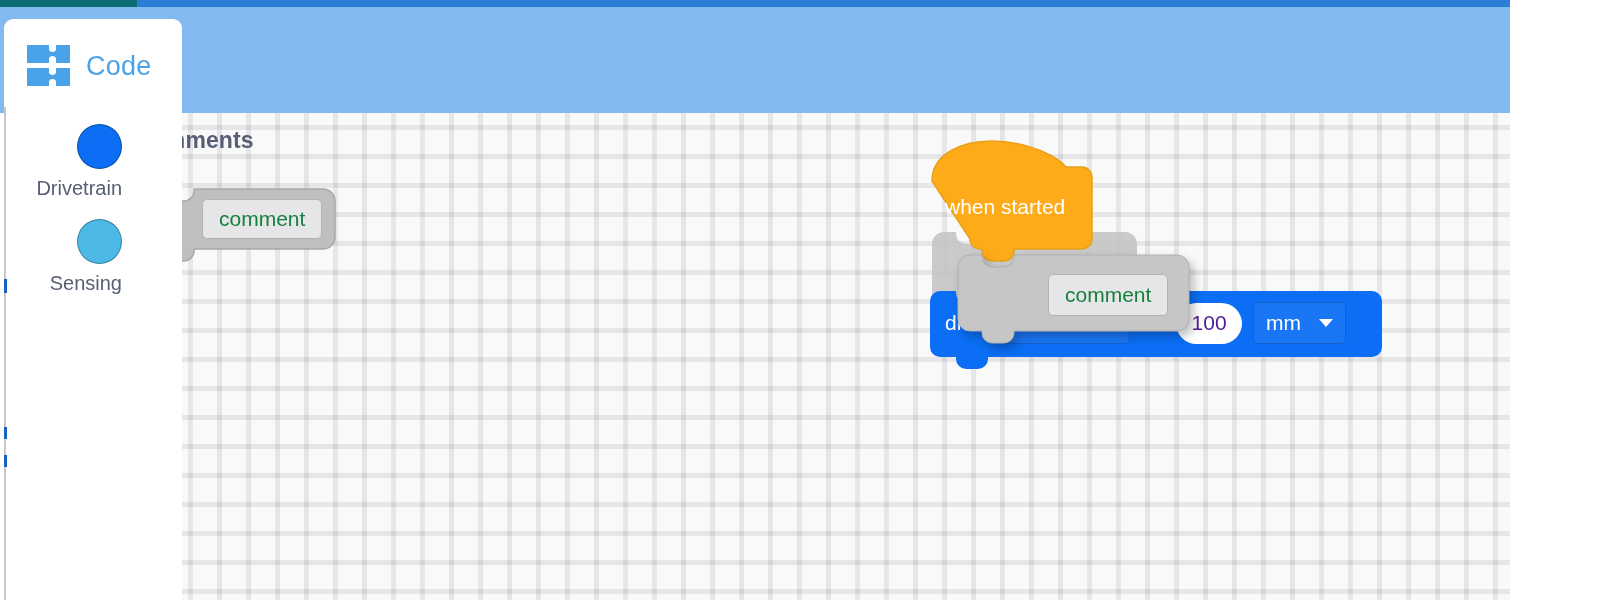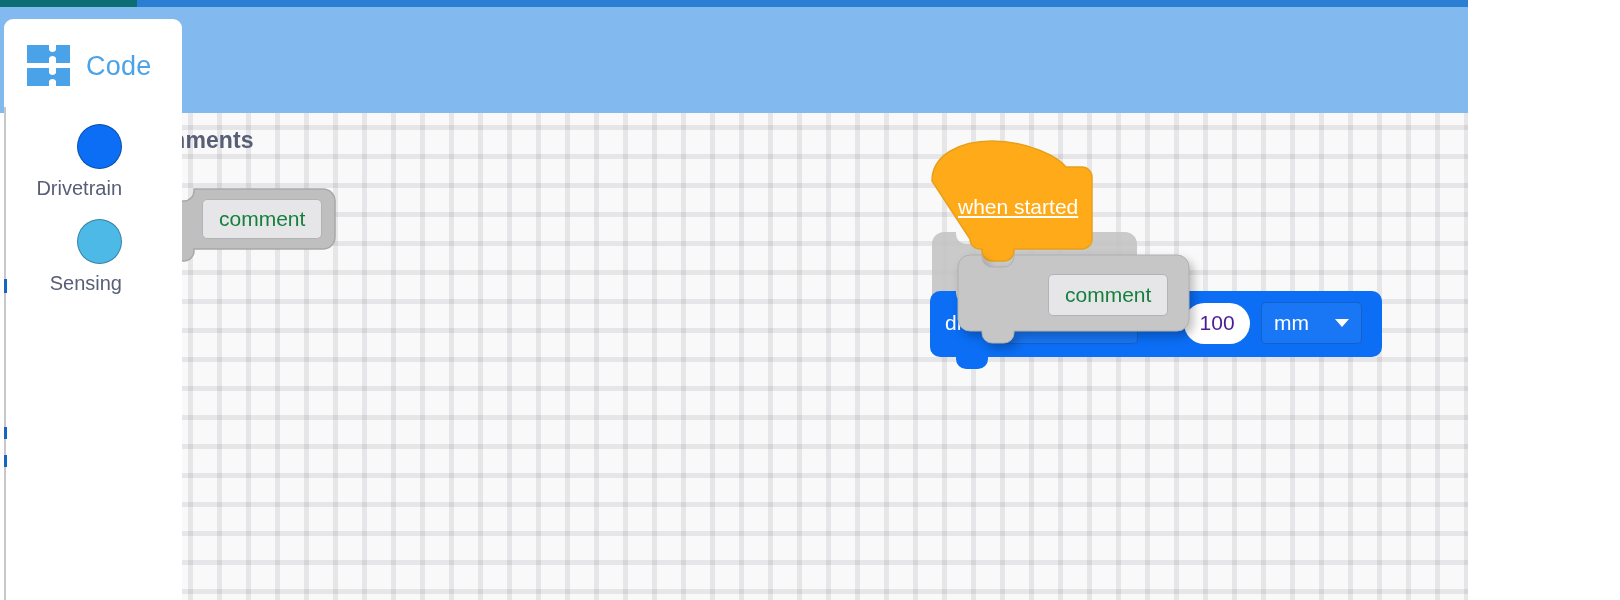--- a/index.html
+++ b/index.html
@@ -14,20 +14,21 @@
     font-family: "Liberation Sans", sans-serif;
     -webkit-font-smoothing: antialiased;
   }
 
   #app {
     position: relative;
     width: 1468px;
     height: 600px;
     overflow: hidden;
     background: #ffffff;
+    padding-left: 42px;
   }
 
   
   .top-strip {
     position: absolute;
     left: 0; top: 0;
     width: 1620px;
     height: 7px;
     background: #2a7fd4;
     z-index: 40;
@@ -198,26 +199,25 @@
   }
 
   
   .hat-block {
     position: absolute;
     width: 154px;
     height: 110px;
   }
   .hat-label {
     position: absolute;
-    left: 28px;
+    left: 15px;
     top: 58px;
     font-size: 21px;
     color: #ffffff;
     white-space: nowrap;
-    text-decoration: underline;
   }
 
   
   .drive-block {
     position: absolute;
     width: 452px;
     height: 75px;
   }
   .drive-row {
     position: absolute;
@@ -230,21 +230,21 @@
     padding-left: 15px;
     box-sizing: border-box;
     gap: 11px;
   }
   .dropdown {
     height: 42px;
     border: 1px solid rgba(0,0,0,0.18);
     border-radius: 5px;
     display: flex;
     align-items: center;
-    gap: 26px;
+    gap: 18px;
     padding: 0 12px;
     box-sizing: border-box;
     background: rgba(255,255,255,0.06);
   }
   .dropdown .caret {
     width: 0; height: 0;
     border-left: 7px solid transparent;
     border-right: 7px solid transparent;
     border-top: 8px solid #ffffff;
   }

